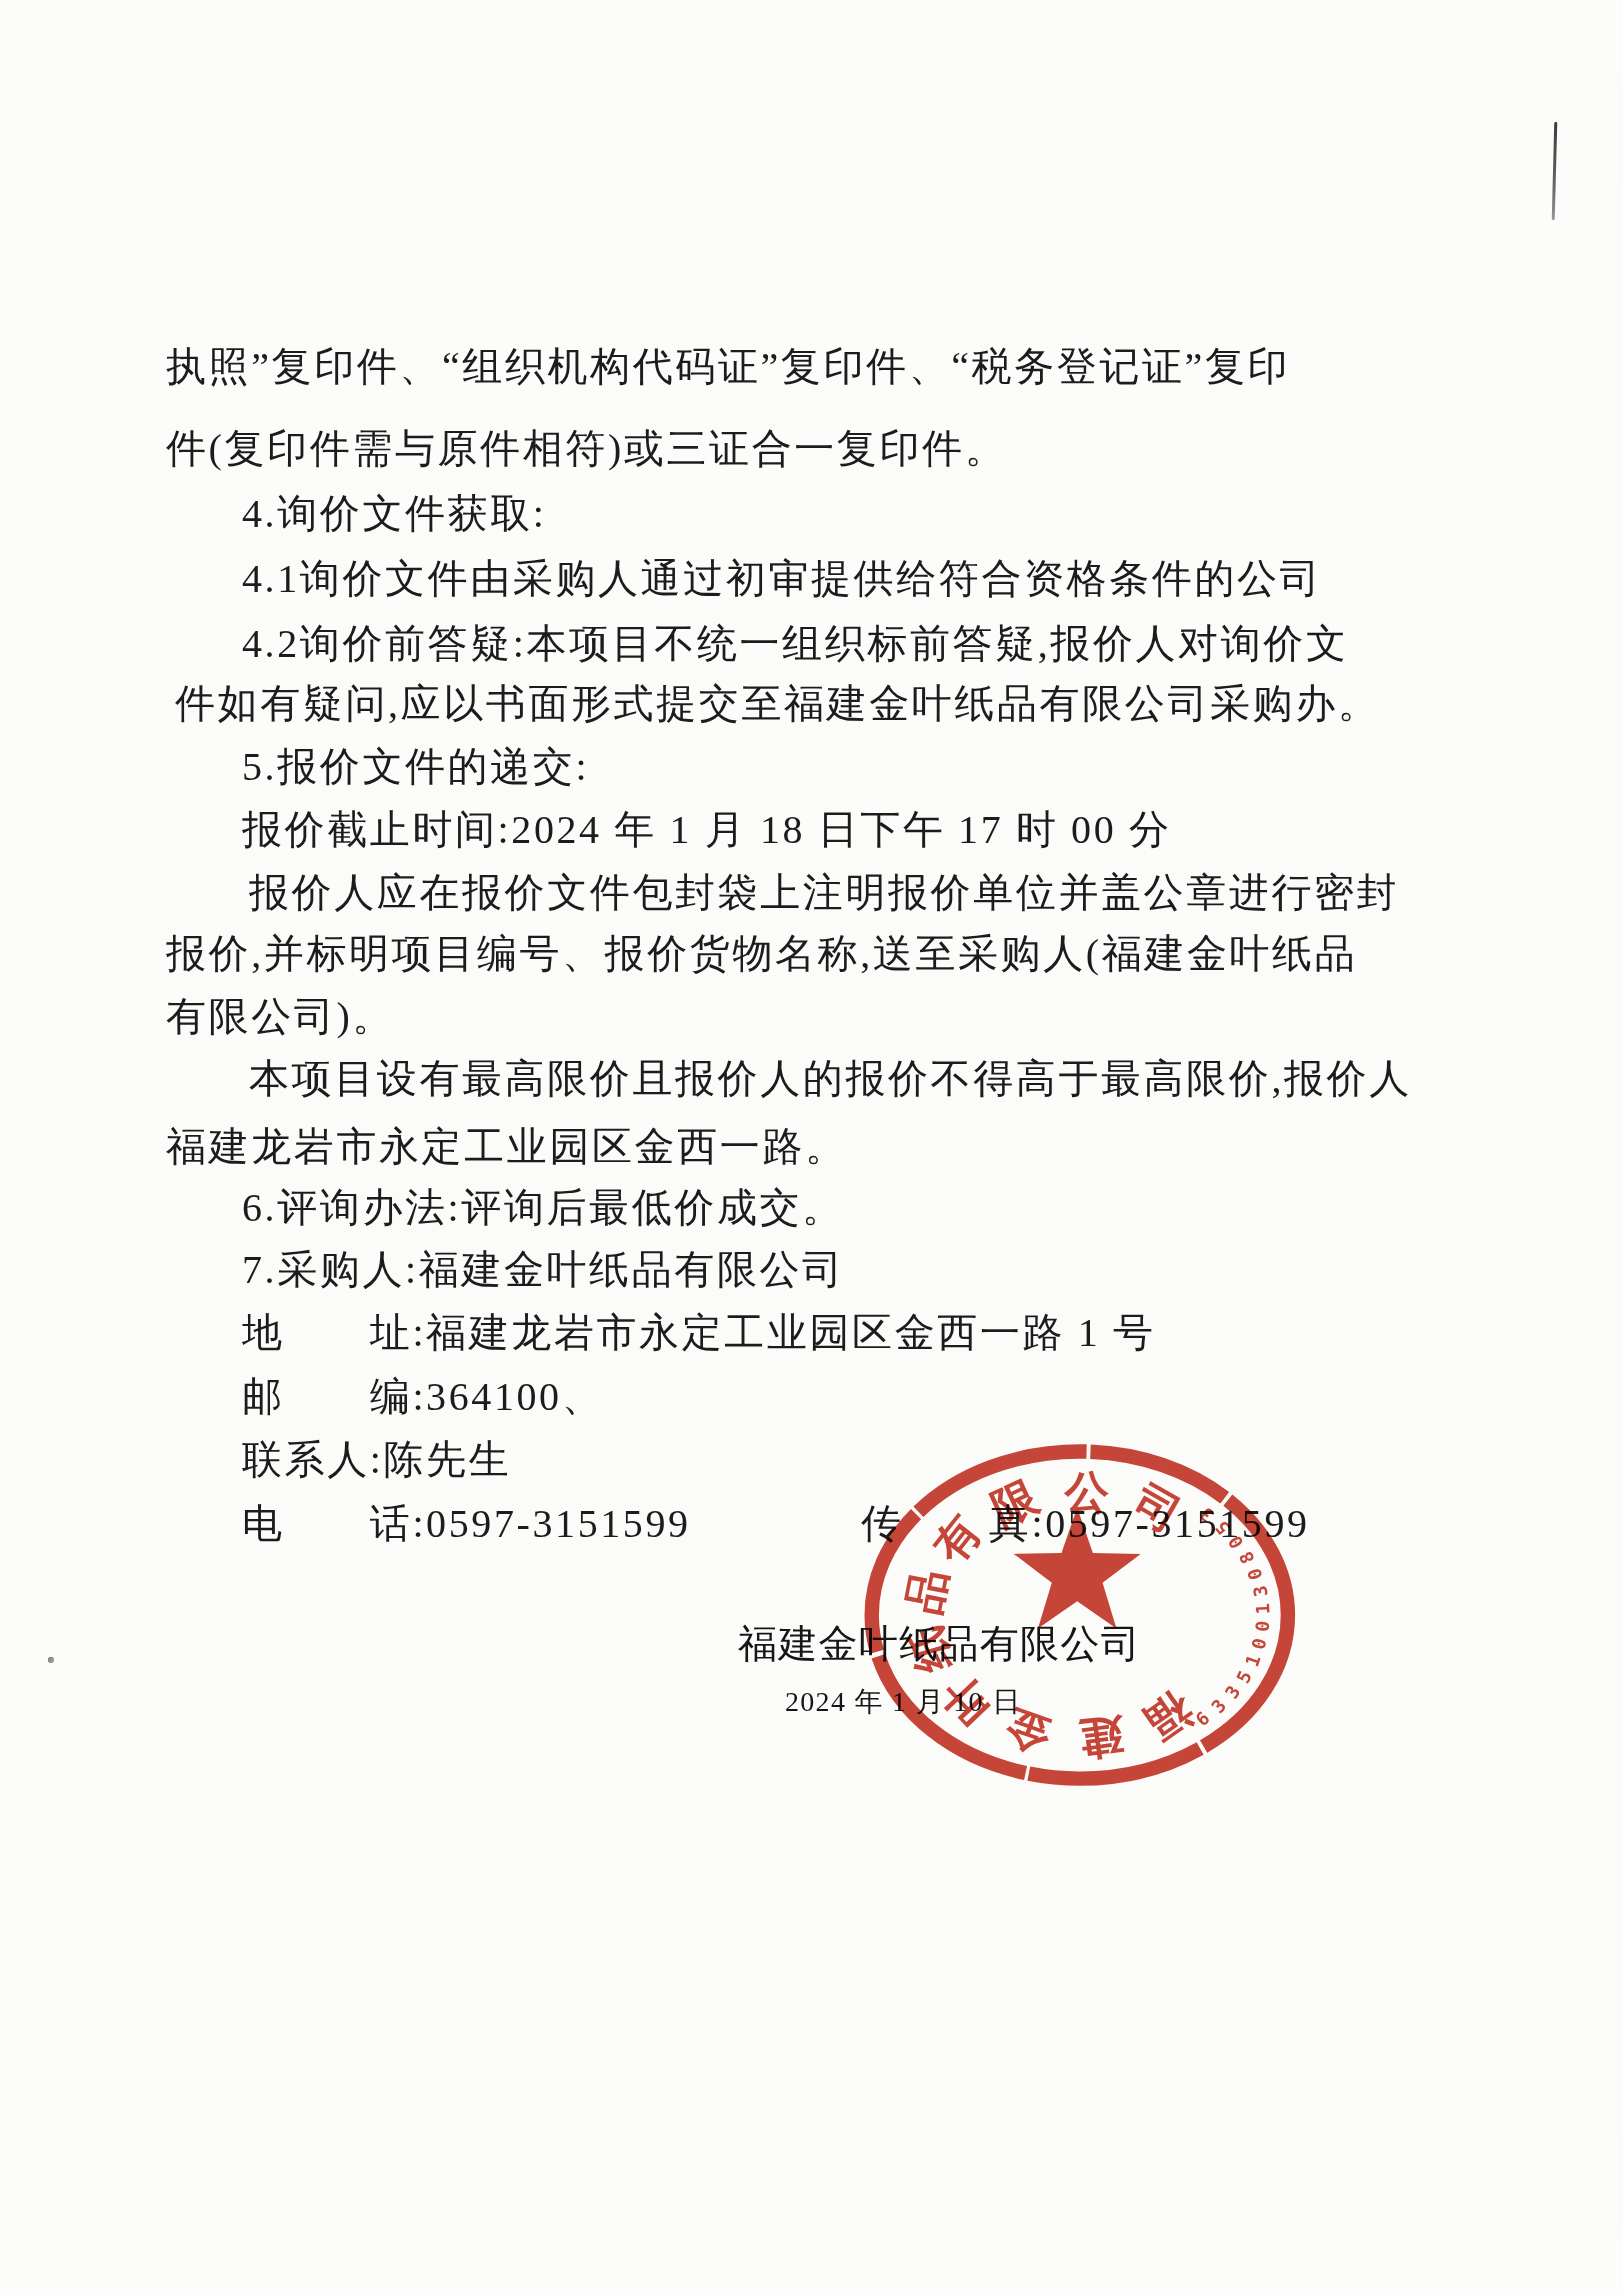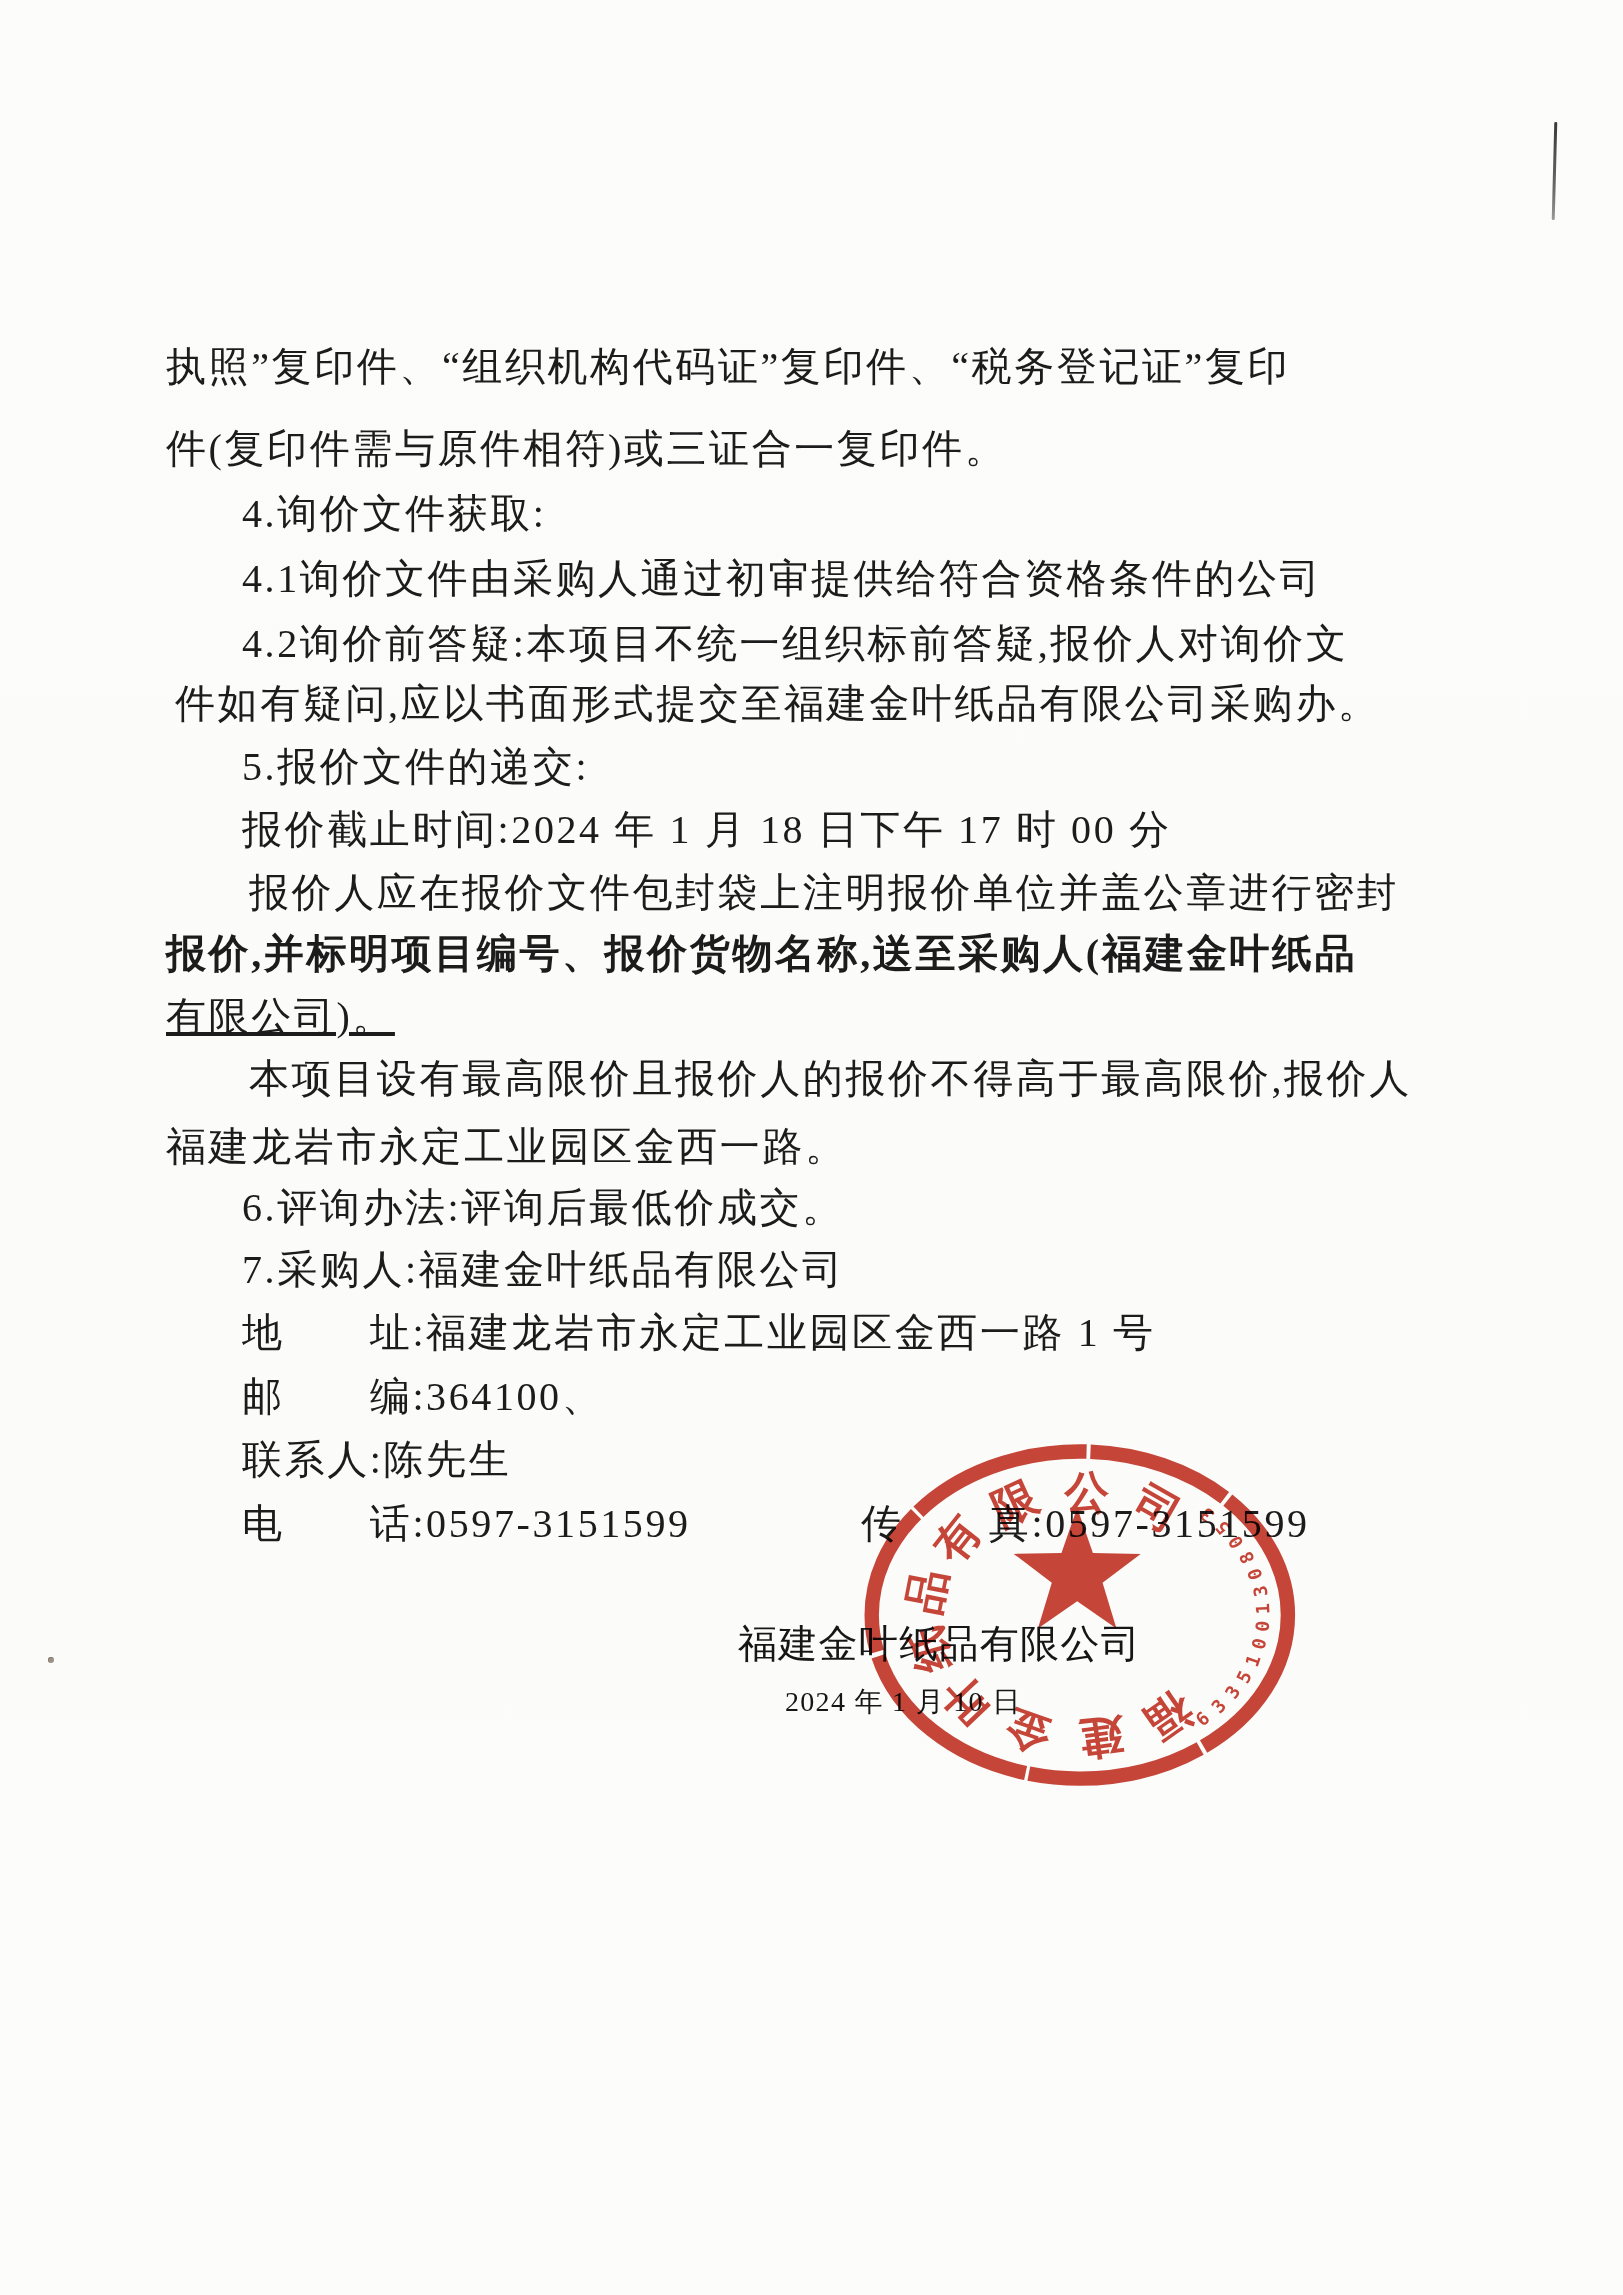--- a/index.html
+++ b/index.html
@@ -63,22 +63,22 @@
   <div id="text-layer">
       <div class="tline" style="left: 166px; top: 344px;">执照”复印件、“组织机构代码证”复印件、“税务登记证”复印</div>
       <div class="tline" style="left: 166px; top: 426px;">件(复印件需与原件相符)或三证合一复印件。</div>
       <div class="tline" style="left: 242px; top: 491px;">4.询价文件获取:</div>
       <div class="tline" style="left: 242px; top: 556px;">4.1询价文件由采购人通过初审提供给符合资格条件的公司</div>
       <div class="tline" style="left: 242px; top: 621px;">4.2询价前答疑:本项目不统一组织标前答疑,报价人对询价文</div>
       <div class="tline" style="left: 175px; top: 681px;">件如有疑问,应以书面形式提交至福建金叶纸品有限公司采购办。</div>
       <div class="tline" style="left: 242px; top: 744px;">5.报价文件的递交:</div>
       <div class="tline" style="left: 242px; top: 807px;">报价截止时间:2024 年 1 月 18 日下午 17 时 00 分</div>
       <div class="tline" style="left: 249px; top: 870px;">报价人应在报价文件包封袋上注明报价单位并盖公章进行密封</div>
-      <div class="tline" style="left: 166px; top: 931px; font-weight: bold;">报价,并标明项目编号、报价货物名称,送至采购人(福建金叶纸品</div>
-      <div class="tline" style="left: 166px; top: 994px; text-decoration: underline;">有限公司)。</div>
+      <div class="tline" style="left: 166px; top: 931px;">报价,并标明项目编号、报价货物名称,送至采购人(福建金叶纸品</div>
+      <div class="tline" style="left: 166px; top: 994px;">有限公司)。</div>
       <div class="tline" style="left: 249px; top: 1056px;">本项目设有最高限价且报价人的报价不得高于最高限价,报价人</div>
       <div class="tline" style="left: 166px; top: 1124px;">福建龙岩市永定工业园区金西一路。</div>
       <div class="tline" style="left: 242px; top: 1185px;">6.评询办法:评询后最低价成交。</div>
       <div class="tline" style="left: 242px; top: 1247px;">7.采购人:福建金叶纸品有限公司</div>
       <div class="tline" style="left: 242px; top: 1310px;">地　　址:福建龙岩市永定工业园区金西一路 1 号</div>
       <div class="tline" style="left: 242px; top: 1374px;">邮　　编:364100、</div>
       <div class="tline" style="left: 242px; top: 1437px;">联系人:陈先生</div>
       <div class="tline" style="left: 242px; top: 1501px;">电　　话:0597-3151599　　　　传　　真:0597-3151599</div>
     </div>
 

